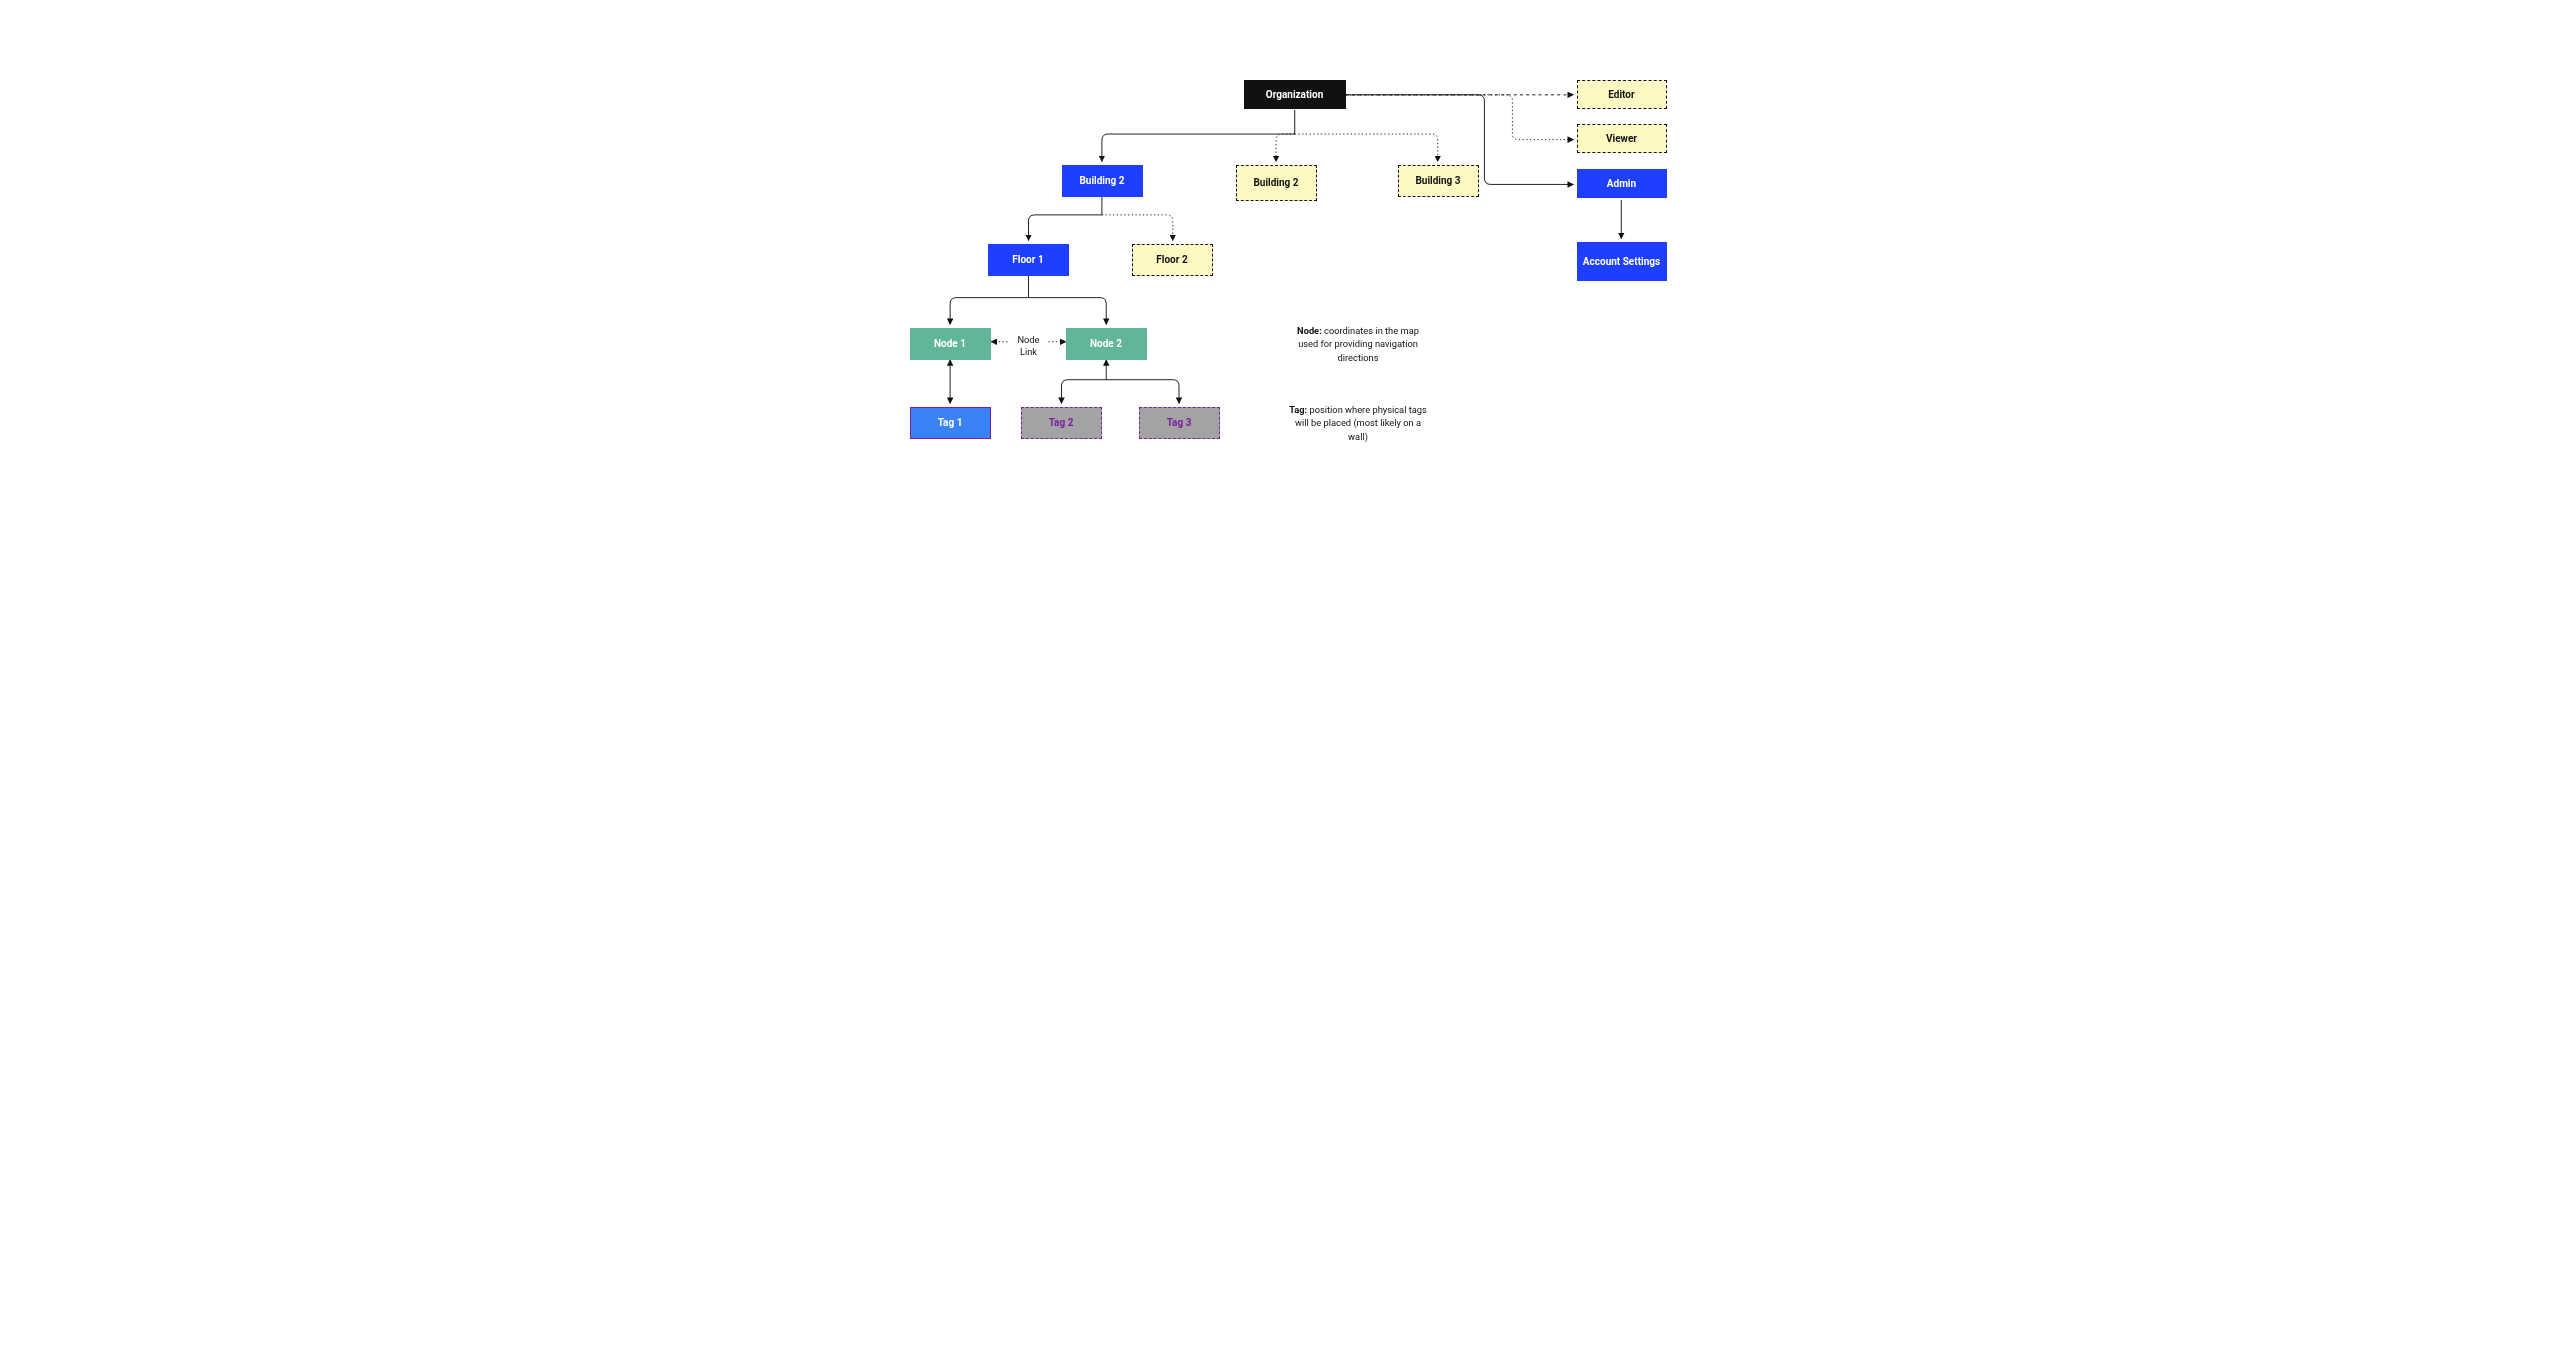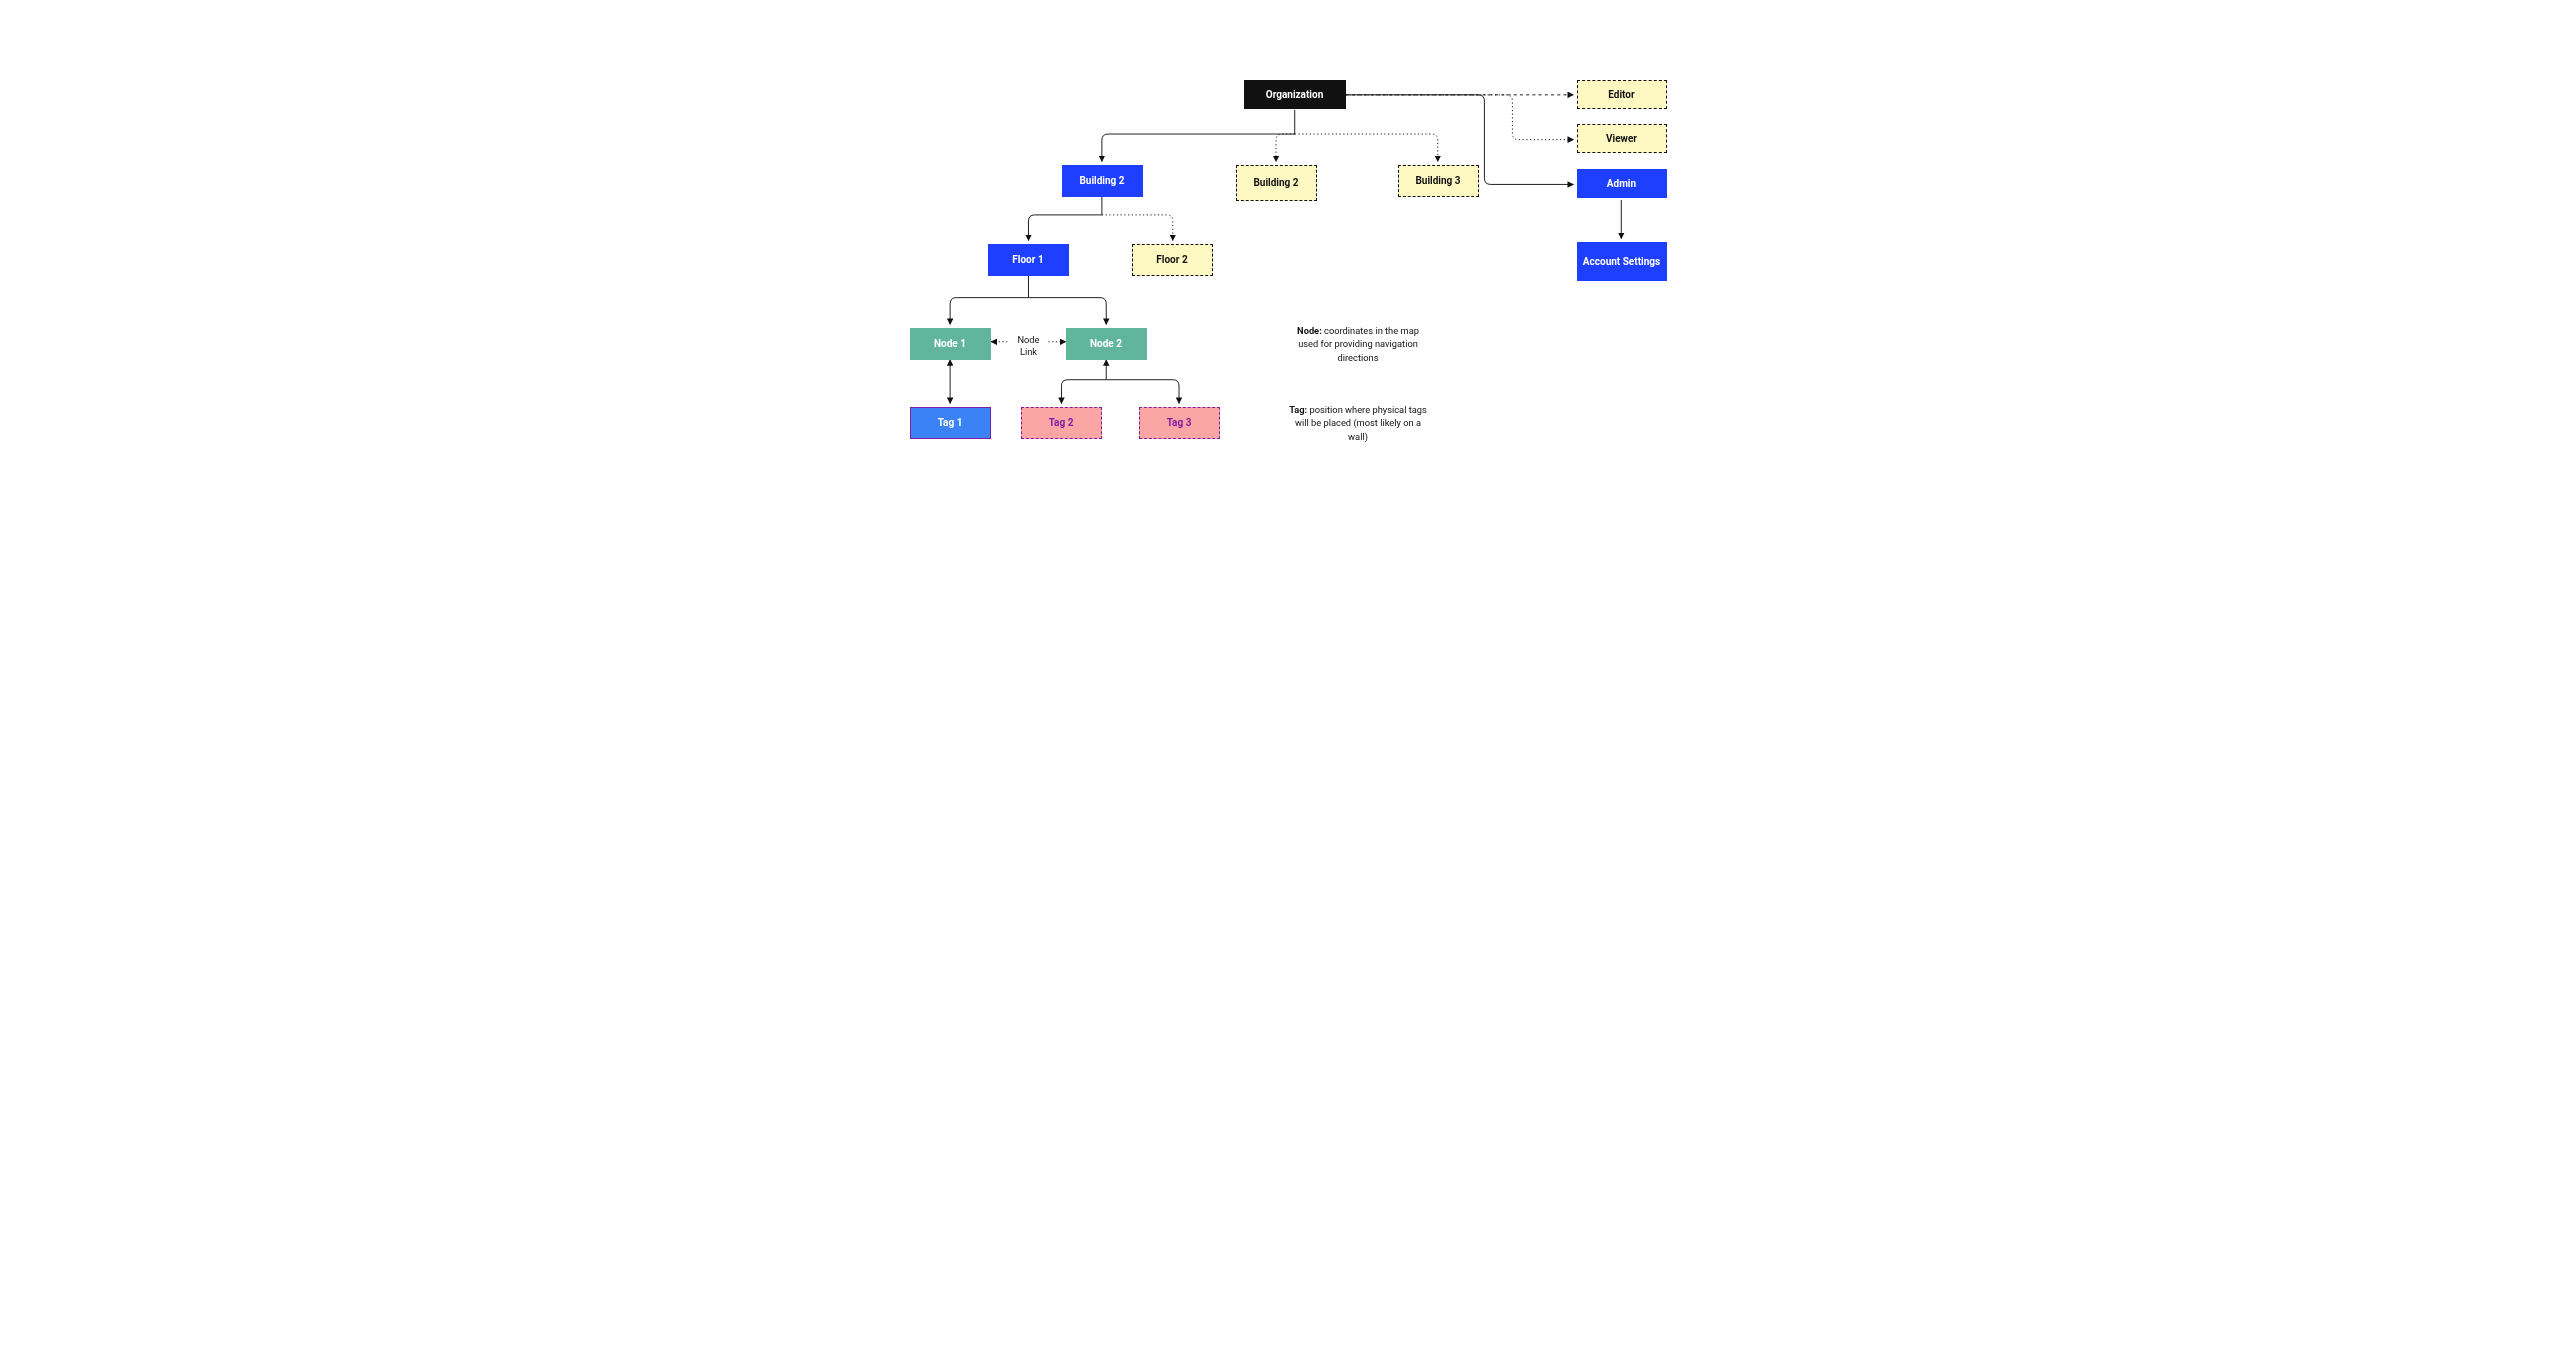--- a/index.html
+++ b/index.html
@@ -48,21 +48,21 @@
     background: #3b82f6;
     color: #ffffff;
     border: 1.2px solid #7c1fa2;
   }
   .box-dashed-black {
     background: #fef9c3;
     color: #111111;
     border: 1.2px dashed #111111;
   }
   .box-dashed-purple {
-    background: #fca5a5;
+    background: #a3a3a3;
     color: #7c1fa2;
     border: 1.2px dashed #7c1fa2;
   }
   .label {
     position: absolute;
     font-size: 9.3px;
     color: #111111;
     text-align: center;
     line-height: 1.25;
   }

